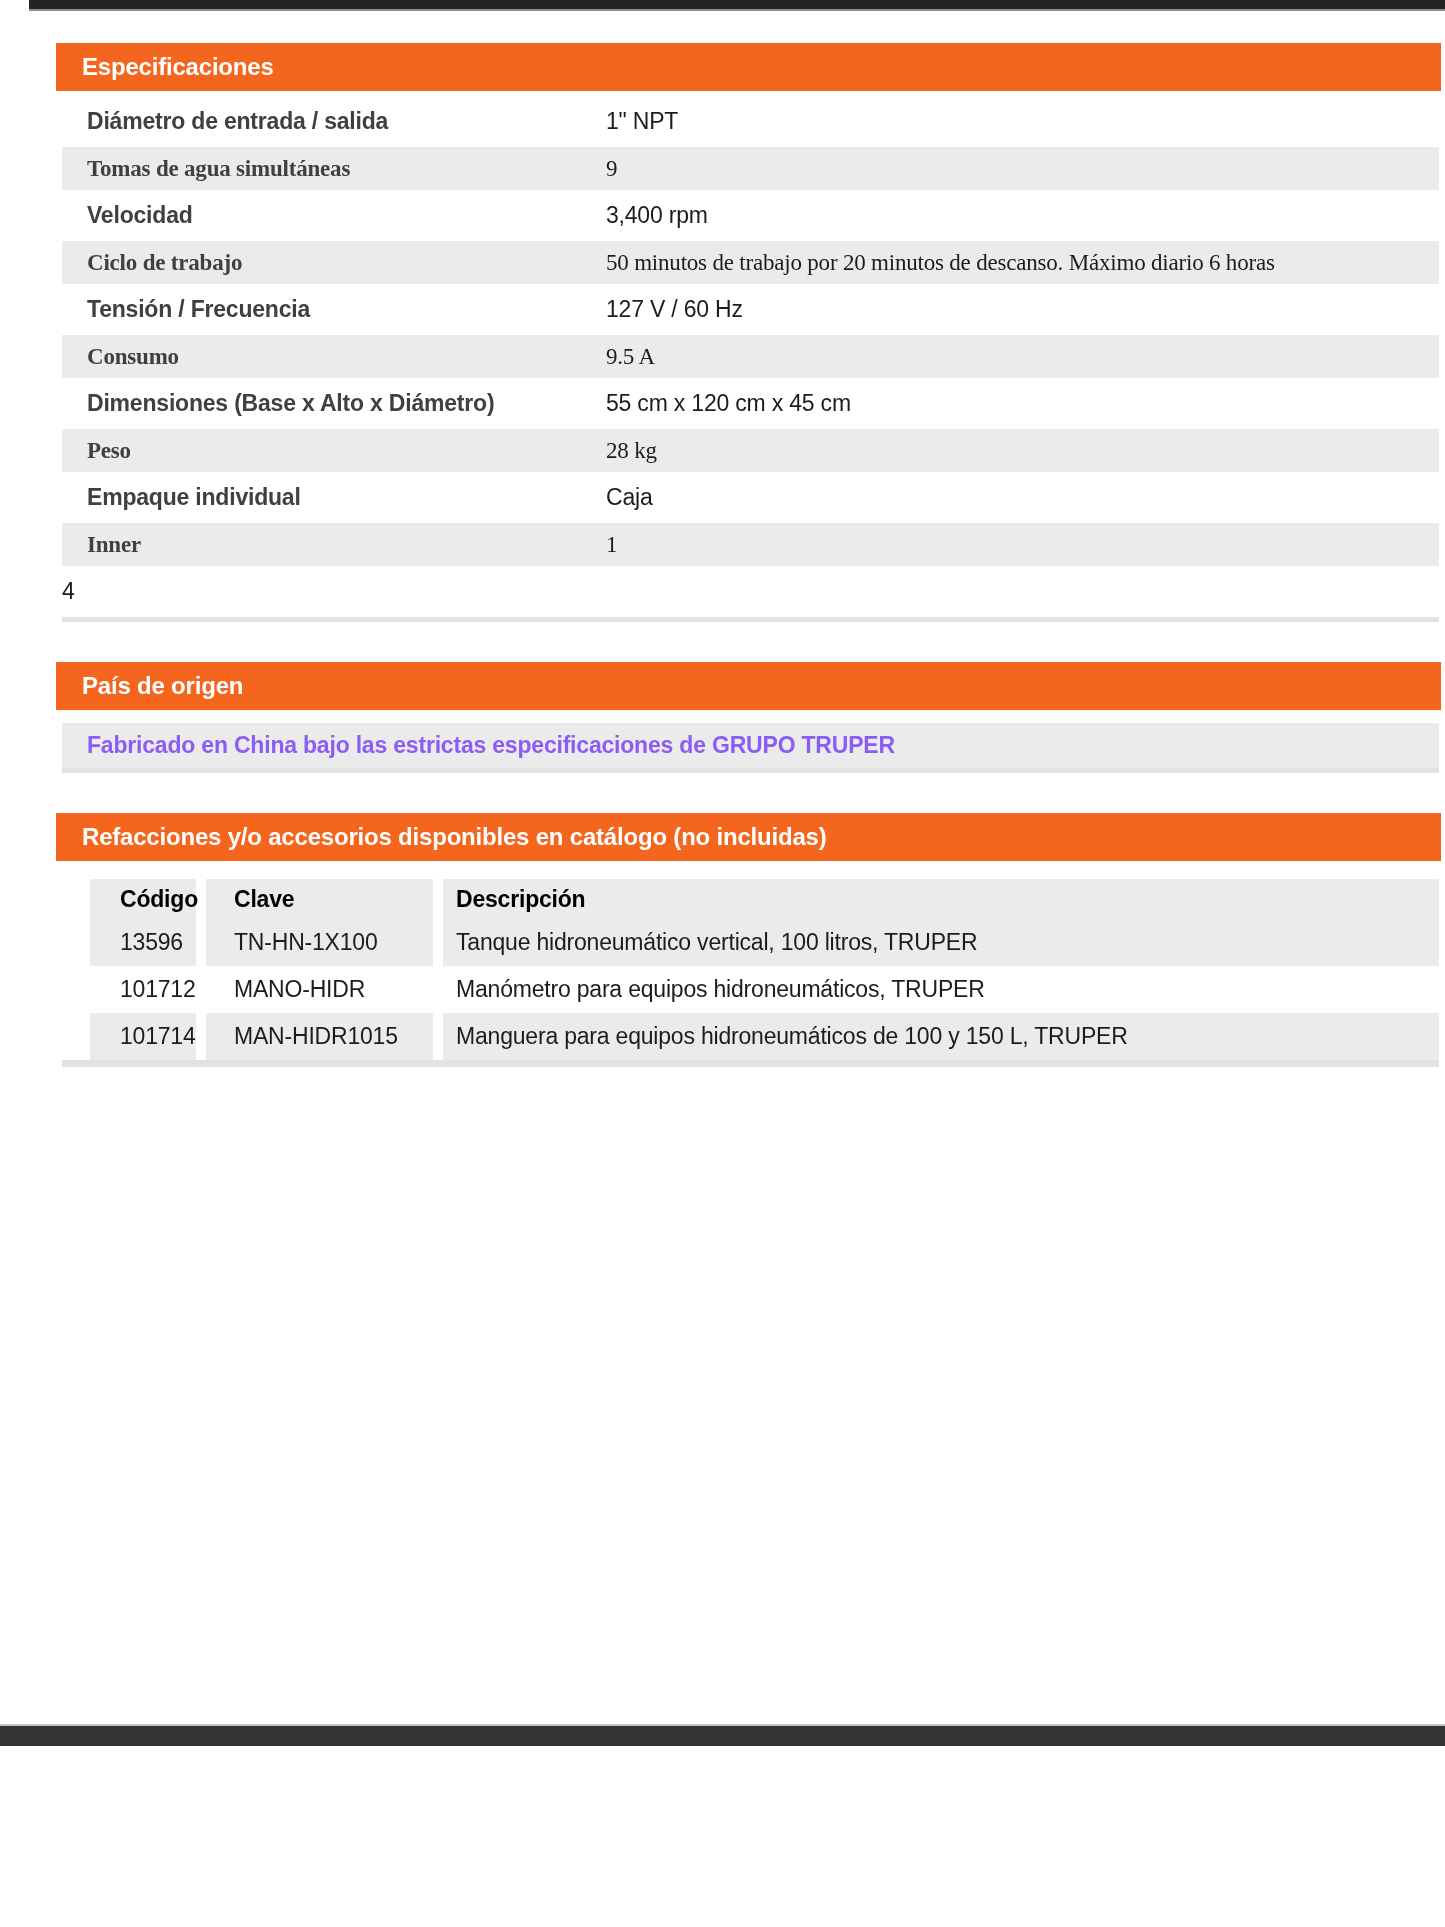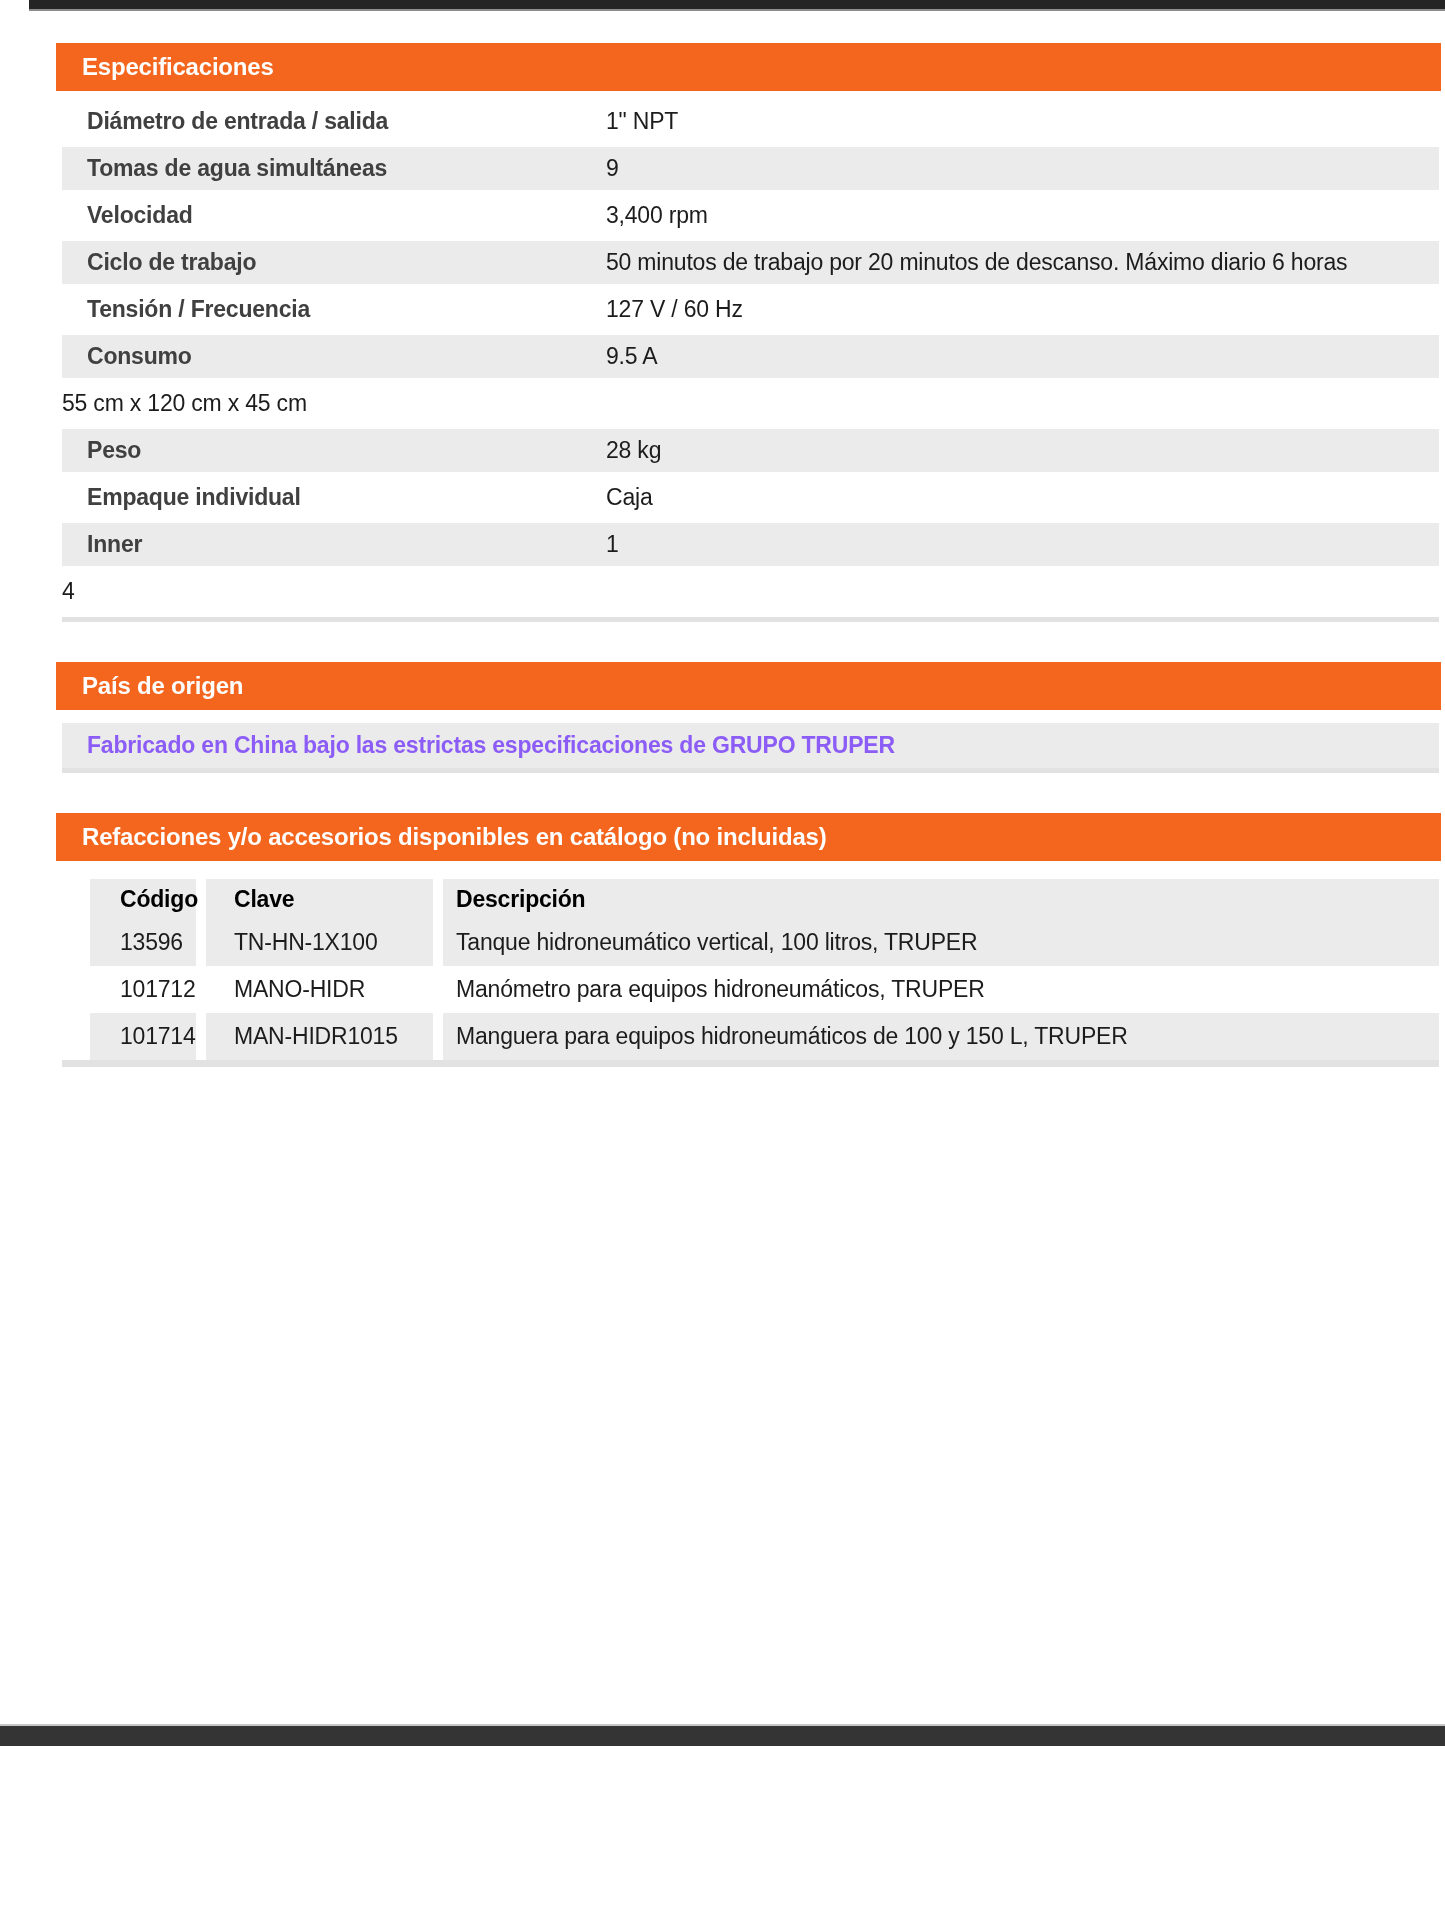--- a/index.html
+++ b/index.html
@@ -43,21 +43,21 @@
   .mt-section { margin-top: 40px; }
 
   .spec-table { margin: 9px 35px 0 33px; }
   .spec-row {
     display: flex;
     align-items: stretch;
     height: 47px;
     box-sizing: border-box;
     border-bottom: 4px solid #ffffff;
   }
-  .spec-row.gray { background: var(--row-gray); }
+  .spec-row.gray { background: var(--row-gray); font-family: Liberation Serif, serif; }
   .spec-label {
     width: 544px;
     flex: 0 0 544px;
     box-sizing: border-box;
     padding-left: 25px;
     font-weight: bold;
     color: #404040;
     display: flex;
     align-items: center;
   }
@@ -134,20 +134,21 @@
       </div>
       <div class="spec-row">
         <div class="spec-label">Tensión / Frecuencia</div>
         <div class="spec-value">127 V / 60 Hz</div>
       </div>
       <div class="spec-row gray">
         <div class="spec-label">Consumo</div>
         <div class="spec-value">9.5 A</div>
       </div>
       <div class="spec-row">
+        <div class="spec-label">Dimensiones (Base x Alto x Diámetro)</div>
         <div class="spec-value">55 cm x 120 cm x 45 cm</div>
       </div>
       <div class="spec-row gray">
         <div class="spec-label">Peso</div>
         <div class="spec-value">28 kg</div>
       </div>
       <div class="spec-row">
         <div class="spec-label">Empaque individual</div>
         <div class="spec-value">Caja</div>
       </div>

